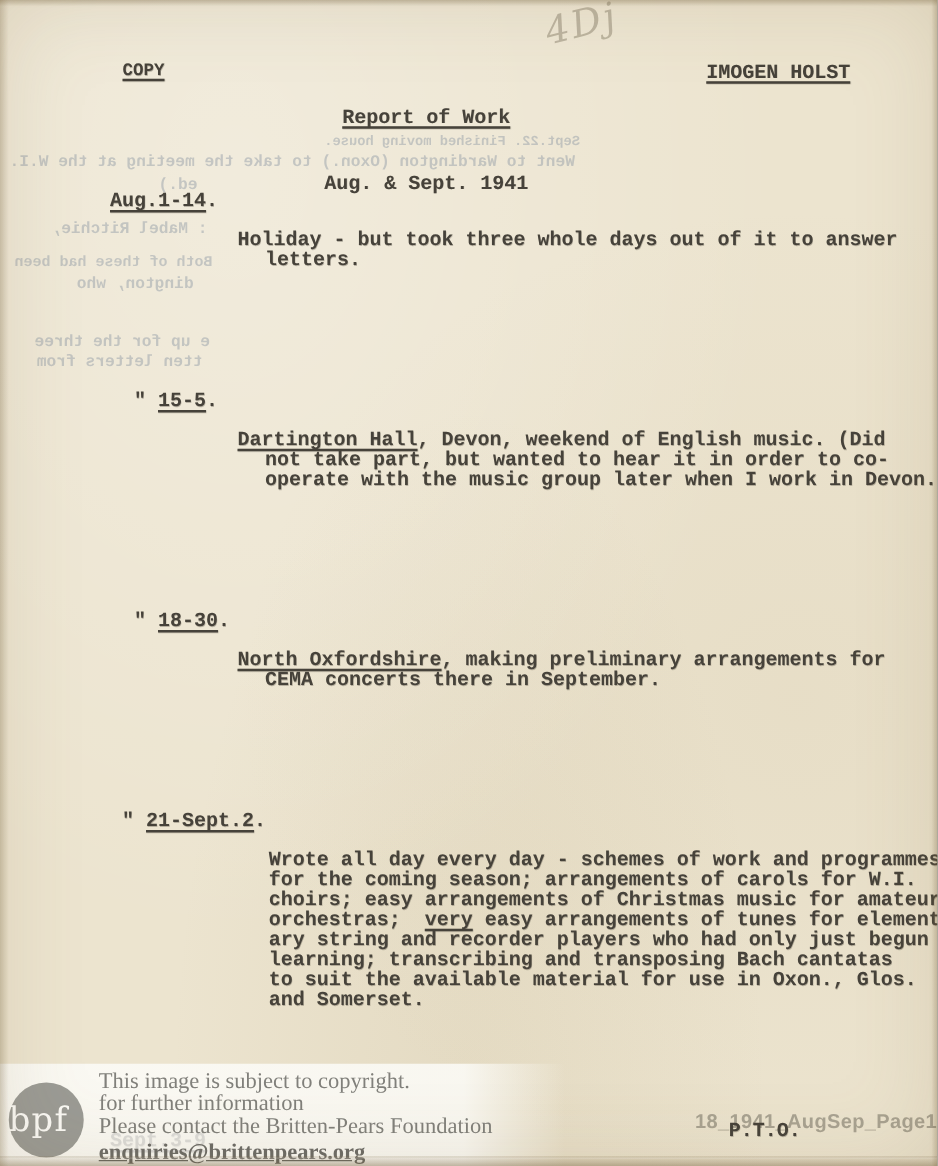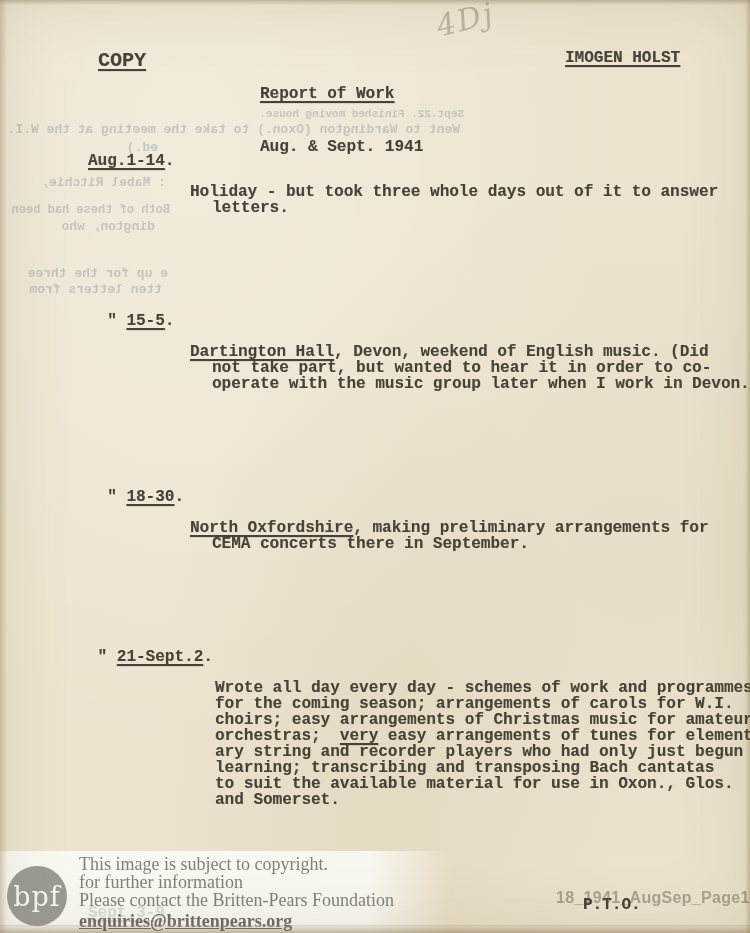--- a/index.html
+++ b/index.html
@@ -23,22 +23,22 @@
     background:linear-gradient(rgba(110,90,55,0.22),rgba(255,255,250,0.25));}
   .edge-left{position:absolute;top:0;bottom:0;left:0;width:7px;
     background:linear-gradient(to right,rgba(115,95,60,0.22),rgba(115,95,60,0));}
   .edge-right{position:absolute;top:0;bottom:0;right:0;width:5px;
     background:linear-gradient(to left,rgba(115,95,60,0.25),rgba(115,95,60,0));}
 
   .typed{font-weight:700; white-space:pre; text-shadow:0.4px 0.4px 0.3px rgba(60,54,44,0.30);}
   .u{text-decoration:underline; text-decoration-thickness:1.5px; text-underline-offset:2.5px;}
 
   
-  .hdr-copy{position:absolute; left:98px; top:49px; font-size:20px;}
-  .hdr-titleblock{position:absolute; left:260px; top:49px; width:186px; text-align:left; font-size:16px;}
+  .hdr-copy{position:absolute; left:98px; top:49px; font-size:14px;}
+  .hdr-titleblock{position:absolute; left:248px; top:49px; width:186px; text-align:center; font-size:16px;}
   .hdr-titleblock .t2{margin-top:0px; line-height:16px;}
   .hdr-author{position:absolute; left:565px; top:49px; font-size:16px;}
 
   
   #entries{position:absolute; left:0; top:104px; width:780px; font-size:16px; line-height:16px;}
   .entry{position:relative;}
   .entry .date{position:absolute; left:88px; top:0; white-space:pre;margin-top:17px;}
   .entry .lines{margin-left:190px;}
   .entry.long .lines{margin-left:215px;}
   .entry.aug .bline:not(:first-child){padding-left:22px;}
@@ -57,21 +57,21 @@
 
   .fname{position:absolute; left:556px; top:887px; font-family:"Liberation Sans",sans-serif;
     font-weight:700; font-size:16px; line-height:22px; color:rgba(146,140,124,0.75);
     letter-spacing:0.3px;}
 
   
   .overlay{position:absolute; left:0; top:851px; width:452px; height:82px;
     background:linear-gradient(to right, rgba(253,253,250,0.82) 82%, rgba(253,253,250,0));
     border-radius:0 4px 4px 0;}
   .logo{position:absolute; left:7px; top:15px; width:60px; height:60px; border-radius:50%;
-    background:#9b9b95; display:flex; align-items:center; justify-content:center;}
+    background:#9b9b95; display:flex; align-items:center; justify-content:flex-start;}
   .logo span{font-family:"DejaVu Serif",serif; font-size:27px; color:#fbfaf6; letter-spacing:1px;}
   .ctext{position:absolute; left:79px; top:4px; font-family:Liberation Serif, serif;
     font-size:18px; line-height:18px; color:#81807b;}
   .ctext .email{display:inline-block; margin-top:3px; font-weight:700; color:#6d6c67;
     text-decoration:underline; cursor:pointer;}
 </style>
 </head>
 <body>
 
 <div class="doc">

